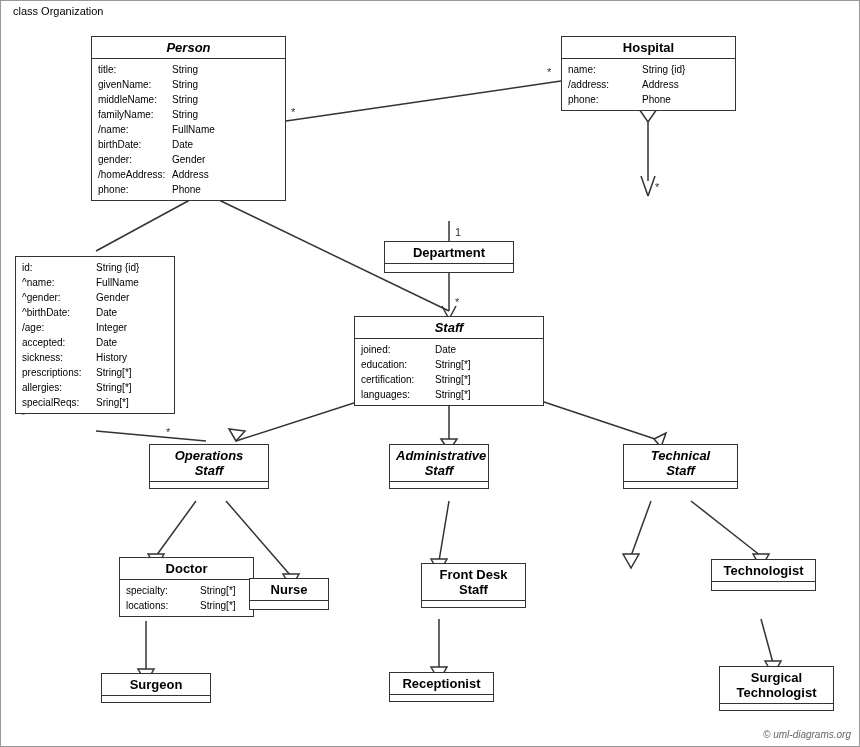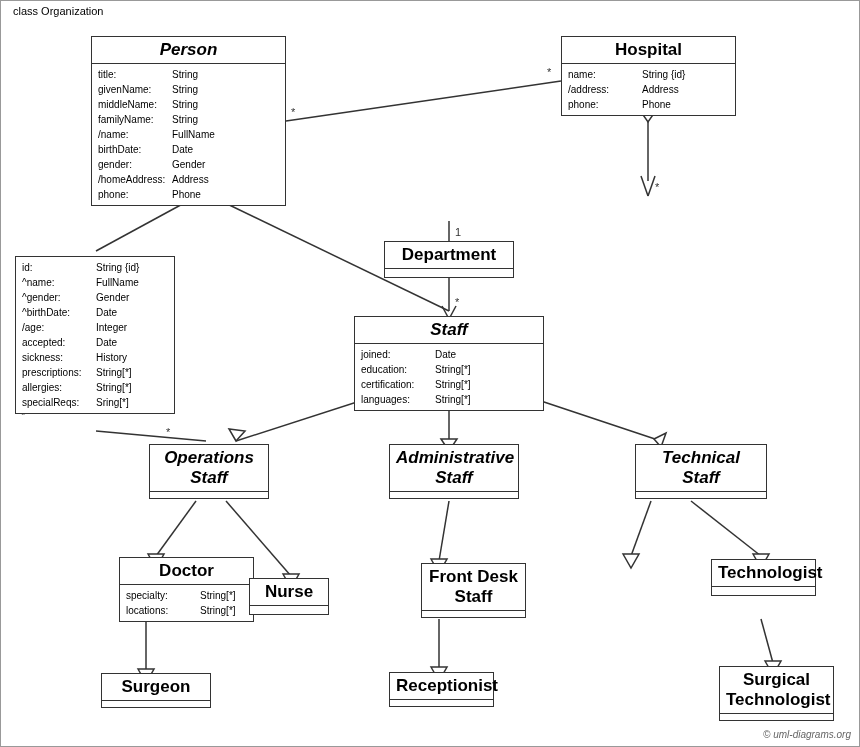--- a/index.html
+++ b/index.html
@@ -31,21 +31,21 @@
       position: absolute;
       border: 1.5px solid #333;
       background: #fff;
     }
     .uml-class .class-header {
       border-bottom: 1.5px solid #333;
       padding: 3px 6px;
       text-align: center;
       font-style: italic;
       font-weight: bold;
-      font-size: 17px;
+      font-size: 13px;
     }
     .uml-class .class-header.normal {
       font-style: normal;
     }
     .uml-class .class-body {
       padding: 3px 6px;
       font-size: 10px;
     }
     .uml-class .class-body .attr-row {
       display: flex;
@@ -281,27 +281,27 @@
         </div>
     </div>
   </div>
 
   <div class="uml-class" style="left:148px; top:443px; width:120px;">
     <div class="class-header" style="white-space:pre-line;">Operations
 Staff</div>
     <div class="class-body" style="height:4px;"></div>
   </div>
 
-  <div class="uml-class" style="left:388px; top:443px; width:130px;">
+  <div class="uml-class" style="left:388px; top:443px; width:100px;">
     <div class="class-header" style="white-space:pre-line;">Administrative
 Staff</div>
     <div class="class-body" style="height:4px;"></div>
   </div>
 
-  <div class="uml-class" style="left:622px; top:443px; width:132px;margin-left:12px;">
+  <div class="uml-class" style="left:622px; top:443px; width:115px;">
     <div class="class-header" style="white-space:pre-line;">Technical
 Staff</div>
     <div class="class-body" style="height:4px;"></div>
   </div>
 
   <div class="uml-class" style="left:78px; top:556px; width:135px;margin-left:40px;">
     <div class="class-header normal">Doctor</div>
     <div class="class-body">
       <div class="attr-row">
           <span class="attr-name">specialty:</span>

